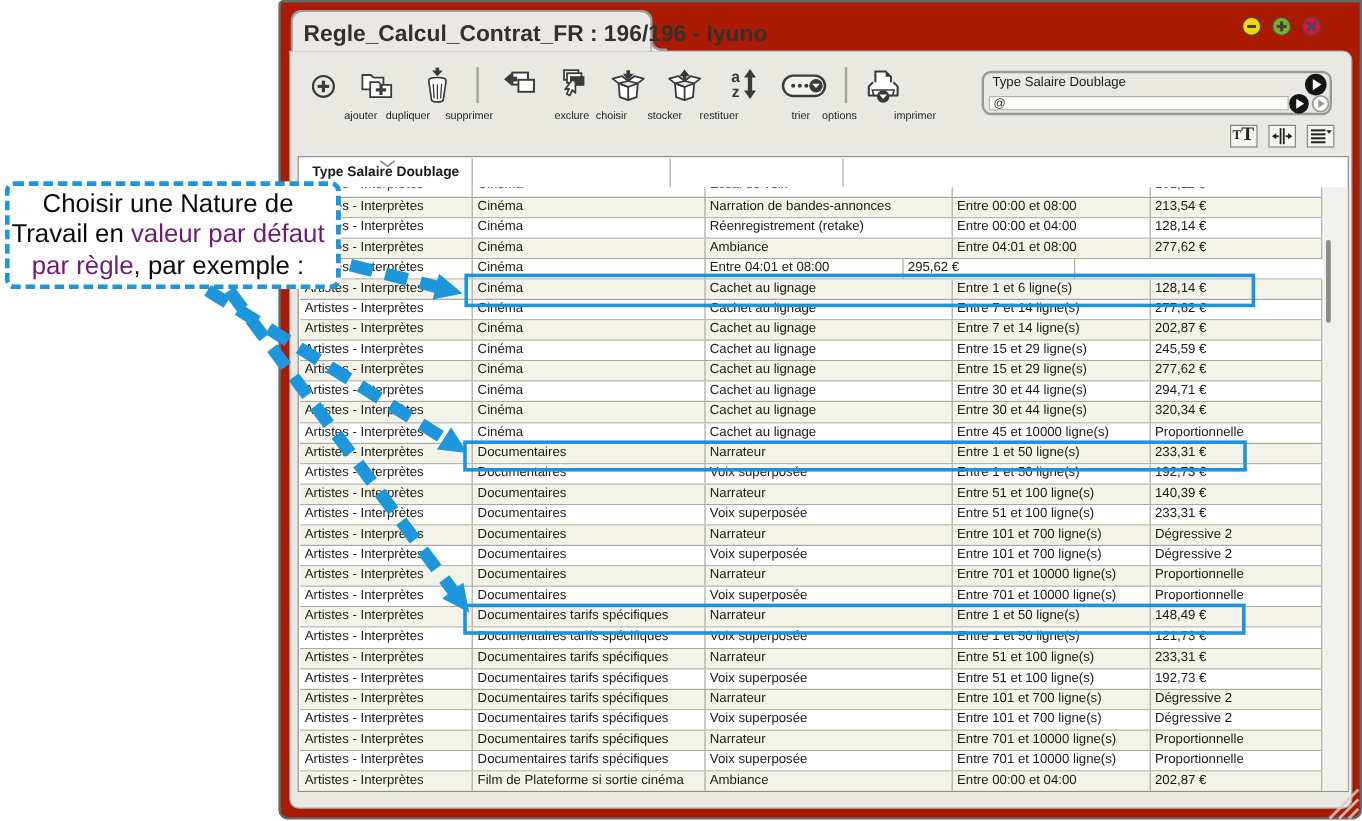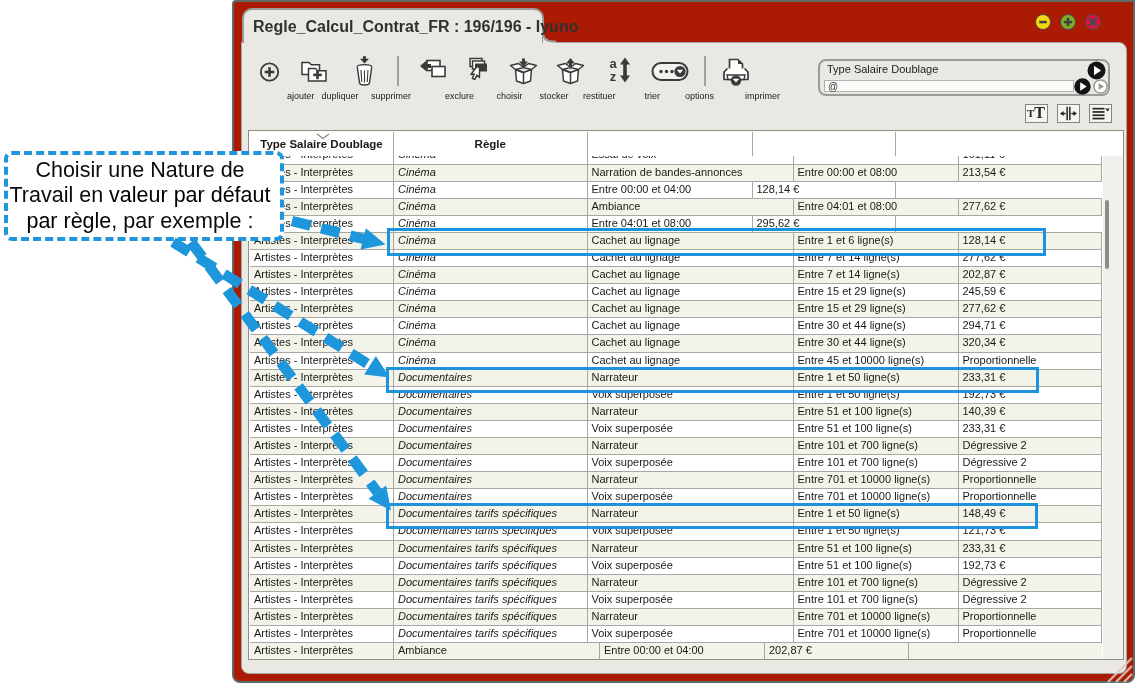--- a/index.html
+++ b/index.html
@@ -2,50 +2,50 @@
 <html><head>
 <meta charset="utf-8">
 <style>
 html,body{margin:0;padding:0;}
 body{width:1135px;height:684px;position:relative;background:#ffffff;font-family:"Liberation Sans",sans-serif;overflow:hidden;}
 .abs{position:absolute;}
 #win{left:232px;top:0;width:903px;height:683px;background:#AB1B04;border:2px solid #606B68;border-radius:4px 0 8px 8px;box-sizing:border-box;}
 #winbody{left:241px;top:42px;width:886px;height:632px;background:#E9E8E3;border:1px solid #A3A5A1;border-radius:0 8px 8px 8px;box-sizing:border-box;}
 #tab{left:242px;top:8px;width:302px;height:35px;background:#E9E8E3;border:2px solid #9A9C98;border-bottom:none;border-radius:10px 10px 0 0;box-sizing:border-box;}
 #tabflare{left:542px;top:31px;}
-#title{left:253px;top:18px;font-size:16px;font-weight:bold;color:#33312D;white-space:nowrap;}
+#title{left:253px;top:18px;font-size:19px;font-weight:bold;color:#33312D;white-space:nowrap;}
 .tbtn{width:14px;height:14px;border-radius:50%;border:1.5px solid #4A4A54;box-sizing:content-box;top:13.5px;}
 #bmin{left:1035px;background:#F2D709;}
 #bplus{left:1060px;background:#7FAD1F;}
 #bx{left:1085px;background:#E5103C;}
 .tbtn svg{position:absolute;left:0;top:0;}
 .sep{width:2px;background:#A3A39D;top:56px;height:30px;}
 .lbl{font-size:9px;color:#23231F;text-align:right;width:90px;top:91px;white-space:nowrap;}
 .icon{top:56px;}
 #sp{left:818px;top:59px;width:292px;height:37px;border:2px solid #999B97;border-radius:8px;background:#E9E8E3;box-sizing:border-box;}
 #sptext{left:827px;top:63px;font-size:11px;color:#1C1C1C;}
 #spinput{left:824px;top:80px;width:250px;height:12px;background:#FBFBF9;border:1px solid #B5B5AF;box-sizing:border-box;font-size:10px;color:#333;padding-left:3px;line-height:11px;}
 .sqbtn{width:23px;height:19px;background:#F4F4F1;border:1.5px solid #85857F;box-sizing:border-box;top:104px;}
 #tbl{left:248px;top:130px;width:876px;height:530px;border:1.5px solid #8F8F87;background:#ffffff;box-sizing:border-box;}
 #thead{left:250px;top:132px;width:872px;height:24px;background:#fff;display:flex;font-weight:bold;font-size:11.5px;color:#191915;}
 #thead div{border-right:1px solid #A8A8A2;display:flex;align-items:center;justify-content:center;box-sizing:border-box;}
 #rv{left:250px;top:156px;width:873px;height:502.5px;overflow:hidden;}
 #rows{margin-top:-8.6px;}
 .r{height:17.1px;box-sizing:border-box;border-bottom:1px solid #A8A8A2;display:flex;font-size:11px;color:#191915;background:#fff;width:852px;}
 .r.o{background:#F4F3EA;}
 .r div{box-sizing:border-box;border-right:1px solid #A8A8A2;padding-left:4px;line-height:15.5px;white-space:nowrap;overflow:hidden;}
-.c1{width:144px;}.c2{width:193.5px;font-style:italic;}.c3{width:206px;}.c4{width:165px;}.c5{width:143.5px;}
+.c1{width:144px;}.c2{width:193.5px;}.c3{width:206px;}.c4{width:165px;}.c5{width:143.5px;}
 #track{left:1103px;top:156px;width:19.5px;height:502.5px;background:#F0F0ED;}
 #thumb{left:1105px;top:200px;width:3.5px;height:69px;background:#8D8D89;border-radius:2px;}
 .hl{border:3.5px solid #1D93DE;box-sizing:border-box;}
 #hl1{left:386.5px;top:228px;width:659px;height:27.5px;}
 #hl2{left:385.5px;top:366.5px;width:653px;height:26.5px;}
 #hl3{left:385.5px;top:502.5px;width:652px;height:26.5px;}
 #callout{left:4px;top:151px;width:280px;height:90px;border:4px dashed #1E96DC;border-radius:8px;background:#fff;box-sizing:border-box;text-align:center;font-size:21.5px;line-height:25.5px;color:#0B0B0B;padding-top:2.5px;padding-right:8px;white-space:nowrap;}
-#callout .rd{color:#000000;}
+#callout .rd{color:#701a75;}
 #arrows{left:0;top:0;pointer-events:none;}
 </style>
 </head>
 <body>
 <div class="abs" id="win"></div>
 <div class="abs" id="winbody"></div>
 <div class="abs" id="tab"></div>
 <svg class="abs" id="tabflare" width="14" height="12">
     <path d="M1 0 L1 1 Q1 10.5 11 10.5 L14 10.5 L14 12 L1 12 z" fill="#E9E8E3"></path>
     <path d="M1 0 L1 1 Q1 10.5 11 10.5 L14 10.5" fill="none" stroke="#9A9C98" stroke-width="2"></path>
@@ -94,21 +94,21 @@
       <line x1="19" y1="14" x2="18.2" y2="26"></line>
     </g>
   </svg>
 <div class="abs lbl" style="left:321px">supprimer</div>
 <div class="abs sep" style="left:397px"></div>
 <svg class="abs icon" style="left:417px" width="33" height="31" viewBox="0 0 33 31">
     <rect x="10" y="4.5" width="13" height="10" fill="#fff" stroke="#3A3A3A" stroke-width="1.6"></rect>
     <rect x="15" y="10.5" width="13" height="10" fill="#fff" stroke="#3A3A3A" stroke-width="1.6"></rect>
     <polygon points="3,10 9.5,4.5 9.5,8 14,8 14,12 9.5,12 9.5,15.5" fill="#3A3A3A"></polygon>
   </svg>
-<div class="abs lbl" style="left:384px">exclure</div>
+<div class="abs lbl" style="left:401px">exclure</div>
 <svg class="abs icon" style="left:462px" width="32" height="31" viewBox="0 0 32 31">
     <rect x="8" y="2.5" width="12" height="8" fill="#fff" stroke="#3A3A3A" stroke-width="1.5"></rect>
     <rect x="10.5" y="5" width="12" height="8" fill="#fff" stroke="#3A3A3A" stroke-width="1.5"></rect>
     <rect x="13" y="7.5" width="12" height="8" fill="#3A3A3A"></rect>
     <path d="M17.5 12 v9.5 l-2.6-2.6 -2 4.6 -2.6-1.2 2-4.4 -3.4 0.6 6-8z" fill="#fff" stroke="#3A3A3A" stroke-width="1.4" stroke-linejoin="round"></path>
   </svg>
 <div class="abs lbl" style="left:432.5px">choisir</div>
 <svg class="abs icon" style="left:508px" width="31" height="31" viewBox="0 0 31 31">
     <polygon points="15.5,11 11,5.5 14,5.5 14,2.5 17,2.5 17,5.5 20,5.5" fill="#3A3A3A"></polygon>
     <path d="M7.5 13.5 L15.5 16.5 L23.5 13.5 L22.5 25 L15.5 27.5 L8.5 25 z" fill="#fff" stroke="#3A3A3A" stroke-width="1.5" stroke-linejoin="round"></path>
@@ -125,21 +125,21 @@
     <path d="M7.5 13.5 L15.5 16.5 L15.5 27.5" fill="none" stroke="#3A3A3A" stroke-width="1.5"></path>
   </svg>
 <div class="abs lbl" style="left:525.5px">restituer</div>
 <svg class="abs icon" style="left:605px" width="31" height="31" viewBox="0 0 31 31">
     <text x="8" y="12" font-family="Liberation Sans" font-size="13" font-weight="bold" fill="#3A3A3A" text-anchor="middle">a</text>
     <text x="8" y="25" font-family="Liberation Sans" font-size="13" font-weight="bold" fill="#3A3A3A" text-anchor="middle">z</text>
     <rect x="18.2" y="7" width="3.6" height="14" fill="#3A3A3A"></rect>
     <polygon points="20,1.5 25,8.5 15,8.5" fill="#3A3A3A"></polygon>
     <polygon points="20,26.5 25,19.5 15,19.5" fill="#3A3A3A"></polygon>
   </svg>
-<div class="abs lbl" style="left:570px">trier</div>
+<div class="abs lbl" style="left:585px">trier</div>
 <svg class="abs icon" style="left:650px" width="40" height="31" viewBox="0 0 40 31">
     <rect x="2.5" y="7" width="35" height="17" rx="8.5" fill="#F2F2EF" stroke="#3A3A3A" stroke-width="2"></rect>
     <circle cx="11" cy="15.5" r="1.7" fill="#3A3A3A"></circle>
     <circle cx="16.5" cy="15.5" r="1.7" fill="#3A3A3A"></circle>
     <circle cx="22" cy="15.5" r="1.7" fill="#3A3A3A"></circle>
     <circle cx="30" cy="15.5" r="5.6" fill="#3A3A3A"></circle>
     <polygon points="26.8,13.8 33.2,13.8 30,17.4" fill="#fff"></polygon>
   </svg>
 <div class="abs lbl" style="left:624px">options</div>
 <div class="abs sep" style="left:704px"></div>
@@ -190,21 +190,20 @@
       <rect x="3.5" y="13.7" width="12" height="1.7"></rect>
       <polygon points="16.3,4.6 20.9,4.6 18.6,7.4"></polygon>
     </g>
   </svg>
 
 <div class="abs" id="tbl"></div>
 <div class="abs" id="thead">
   <div style="width:144px;position:relative;"><svg style="position:absolute;left:66px;top:1px" width="14" height="7">
         <polyline points="1,1 7,5.5 13,1" fill="none" stroke="#8A8A84" stroke-width="1.3"></polyline>
       </svg>Type Salaire Doublage</div>
-  <div style="width:193.5px;">Règle</div>
   <div style="width:165px;"></div>
   <div style="width:143.5px;"></div>
   <div style="width:20px;border-right:none;"></div>
 </div>
 <div class="abs" id="track"></div>
 <div class="abs" id="thumb"></div>
 <div class="abs" id="rv">
     <div id="rows">
 <div class="r">
         <div class="c1">Artistes - Interprètes</div>
@@ -216,20 +215,21 @@
 <div class="r o">
         <div class="c1">Artistes - Interprètes</div>
         <div class="c2">Cinéma</div>
         <div class="c3">Narration de bandes-annonces</div>
         <div class="c4">Entre 00:00 et 08:00</div>
         <div class="c5">213,54 €</div>
       </div>
 <div class="r">
         <div class="c1">Artistes - Interprètes</div>
         <div class="c2">Cinéma</div>
+        <div class="c3">Réenregistrement (retake)</div>
         <div class="c4">Entre 00:00 et 04:00</div>
         <div class="c5">128,14 €</div>
       </div>
 <div class="r o">
         <div class="c1">Artistes - Interprètes</div>
         <div class="c2">Cinéma</div>
         <div class="c3">Ambiance</div>
         <div class="c4">Entre 04:01 et 08:00</div>
         <div class="c5">277,62 €</div>
       </div>
@@ -402,20 +402,21 @@
       </div>
 <div class="r">
         <div class="c1">Artistes - Interprètes</div>
         <div class="c2">Documentaires tarifs spécifiques</div>
         <div class="c3">Voix superposée</div>
         <div class="c4">Entre 701 et 10000 ligne(s)</div>
         <div class="c5">Proportionnelle</div>
       </div>
 <div class="r o">
         <div class="c1">Artistes - Interprètes</div>
+        <div class="c2">Film de Plateforme si sortie cinéma</div>
         <div class="c3">Ambiance</div>
         <div class="c4">Entre 00:00 et 04:00</div>
         <div class="c5">202,87 €</div>
       </div>
     </div>
   </div>
 
 <div class="abs hl" id="hl1"></div>
 <div class="abs hl" id="hl2"></div>
 <div class="abs hl" id="hl3"></div>

